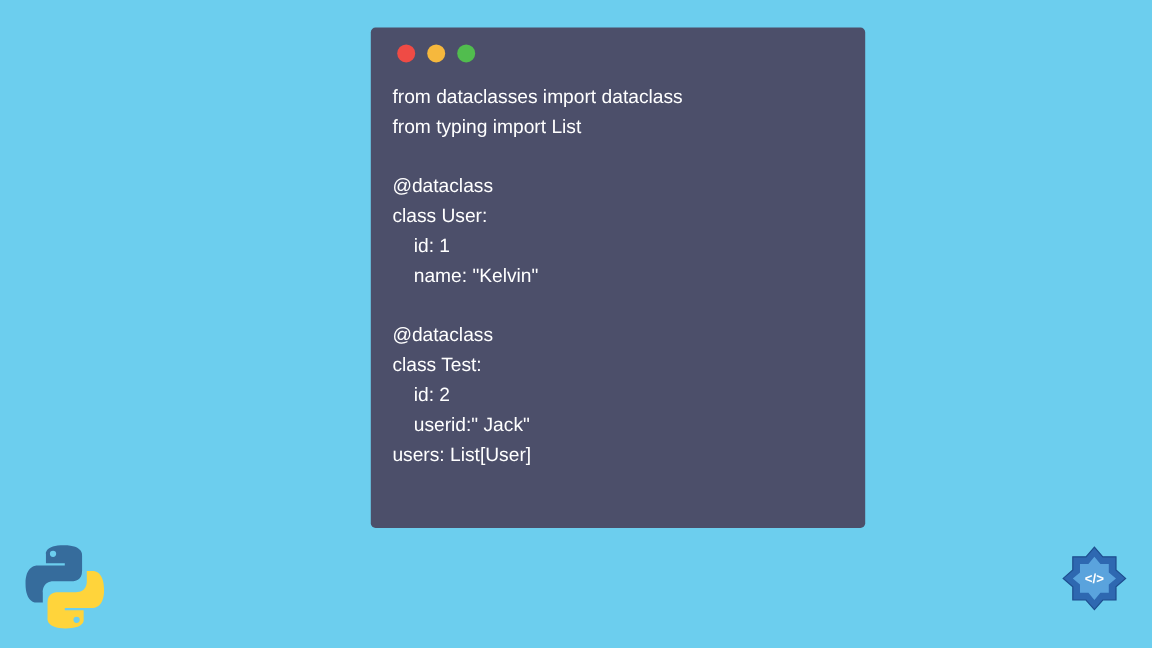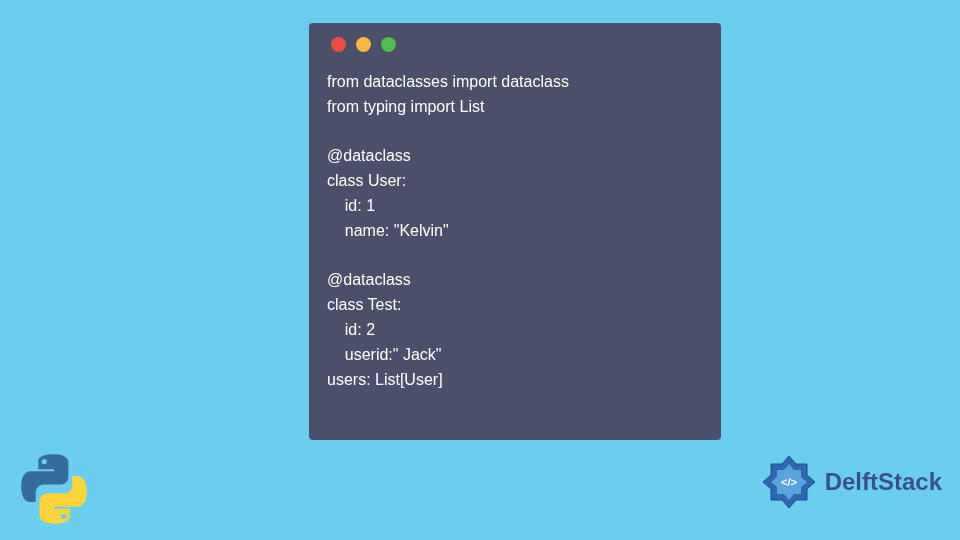--- a/index.html
+++ b/index.html
@@ -102,14 +102,13 @@
 <div class="delft-brand">
   <div class="delft-icon">
     <svg viewBox="0 0 60 60" width="60" height="60">
       <g transform="translate(30,30)">
         <polygon fill="#2e68b1" points="0,-26 7,-18 18,-18 18,-7 26,0 18,7 18,18 7,18 0,26 -7,18 -18,18 -18,7 -26,0 -18,-7 -18,-18 -7,-18" stroke="#1d4d8e" stroke-width="1"></polygon>
         <polygon fill="#5aa3dd" points="0,-18 5,-12 12,-12 12,-5 18,0 12,5 12,12 5,12 0,18 -5,12 -12,12 -12,5 -18,0 -12,-5 -12,-12 -5,-12"></polygon>
         <text x="0" y="4" font-size="11" fill="#fff" text-anchor="middle" font-family="Arial" font-weight="bold">&lt;/&gt;</text>
       </g>
     </svg>
   </div>
-  <span class="delft-text">DelftStack</span>
 </div>
 
 </body></html>

